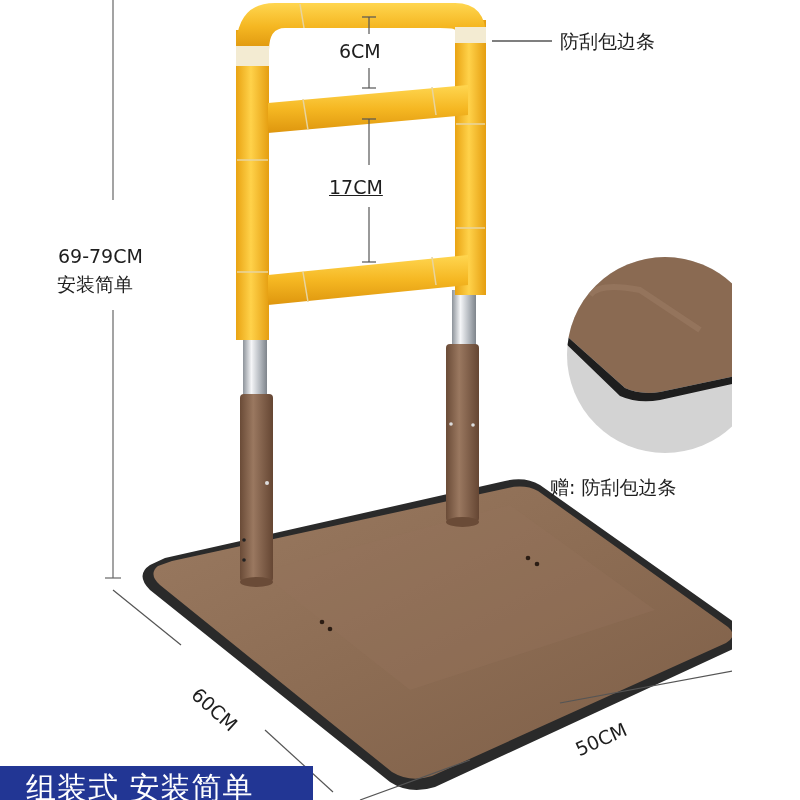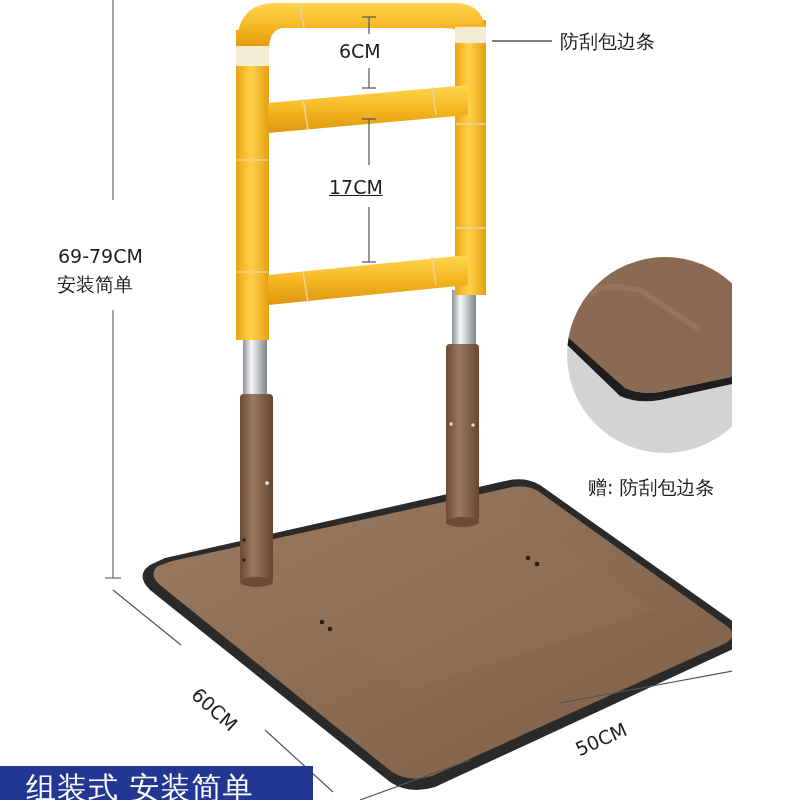--- a/index.html
+++ b/index.html
@@ -132,20 +132,20 @@
       <path d="M560,330 L625,388 Q640,395 660,392 L755,372 L780,365 L780,372 L755,379 L660,400 Q638,404 620,396 L560,338 Z" fill="#1E1E1E"></path>
       <path d="M590,295 Q600,282 640,290 L700,330" fill="none" stroke="#9E7E66" stroke-width="6" opacity="0.5"></path>
     </g>
   </svg>
 
   <div class="lbl" style="left:339px;top:40px;">6CM</div>
   <div class="lbl" style="left:329px;top:176px;text-decoration:underline;">17CM</div>
   <div class="lbl" style="left:58px;top:245px;text-align:right;">69-79CM</div>
   <div class="lbl" style="left:57px;top:273px;">安装简单</div>
   <div class="lbl" style="left:560px;top:30px;">防刮包边条</div>
-  <div class="lbl" style="left:588px;top:476px;">赠: 防刮包边条</div>
+  <div class="lbl" style="left:550px;top:476px;">赠: 防刮包边条</div>
   <div class="lbl" style="left:202px;top:683px;transform:rotate(42deg);transform-origin:left top;">60CM</div>
   <div class="lbl" style="left:572px;top:740px;transform:rotate(-24deg);transform-origin:left top;">50CM</div>
 
   <div class="banner">
     <span>组装式 安装简单</span>
   </div>
 </div>
 
 </body></html>

